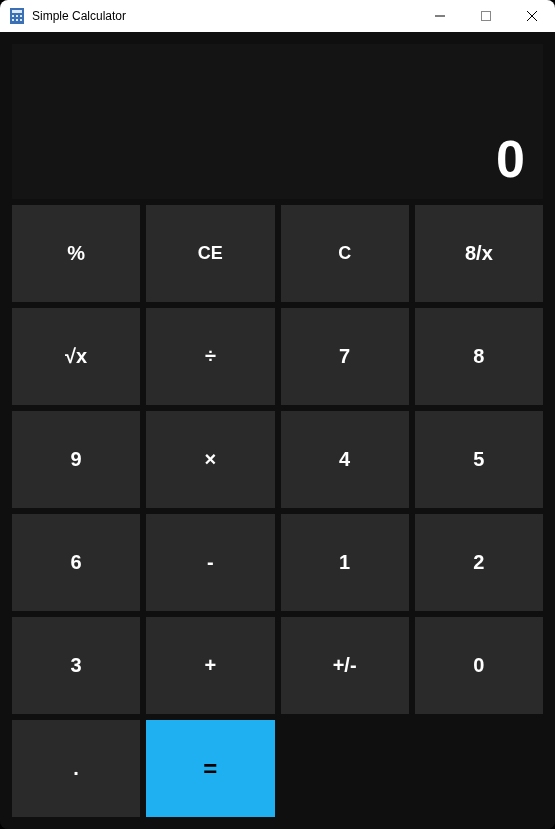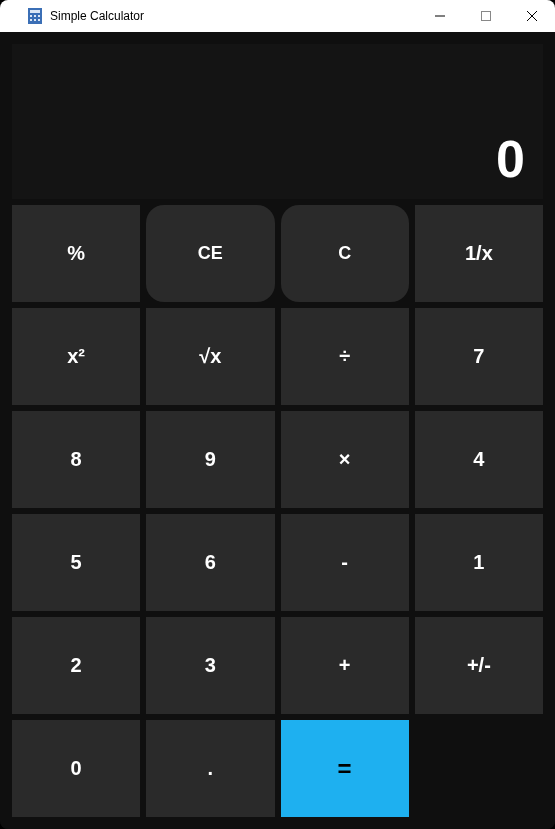--- a/index.html
+++ b/index.html
@@ -24,21 +24,21 @@
       display: flex;
       align-items: center;
       justify-content: space-between;
       color: #000;
       font-size: 12px;
     }
     .titlebar-left {
       display: flex;
       align-items: center;
       gap: 8px;
-      padding-left: 28px;
+      padding-left: 10px;
     }
     .app-icon {
       width: 14px;
       height: 16px;
       display: inline-block;
     }
     .app-icon svg { display: block; }
     .titlebar-right {
       display: flex;
       height: 100%;
@@ -83,21 +83,21 @@
       background: #2a2a2a;
       color: #fff;
       display: flex;
       align-items: center;
       justify-content: center;
       font-size: 20px;
       font-weight: 600;
       border: none;
       cursor: pointer;
     }
-    .key.clear, .key.back { font-size: 18px; border-radius: 18px; }
+    .key.clear, .key.back { font-size: 18px; }
     .key.equals { background: #1eb0f0; color: #000; font-size: 24px; font-weight: 700; }
   </style>
 </head>
 <body>
 
 <div class="window">
   <div class="titlebar">
     <div class="titlebar-left">
       <span class="app-icon">
         <svg width="14" height="16" viewBox="0 0 14 16">
@@ -134,22 +134,21 @@
   </div>
 
   <div class="client">
     <div class="display">0</div>
 
     <div class="keypad">
       <button class="key">%</button>
       <button class="key clear">CE</button>
       <button class="key clear">C</button>
 
-      <button class="key">1/x</button>
-      <button class="key">x²</button>
+      <button class="key">8/x</button>
       <button class="key">√x</button>
       <button class="key">÷</button>
 
       <button class="key">7</button>
       <button class="key">8</button>
       <button class="key">9</button>
       <button class="key">×</button>
 
       <button class="key">4</button>
       <button class="key">5</button>

